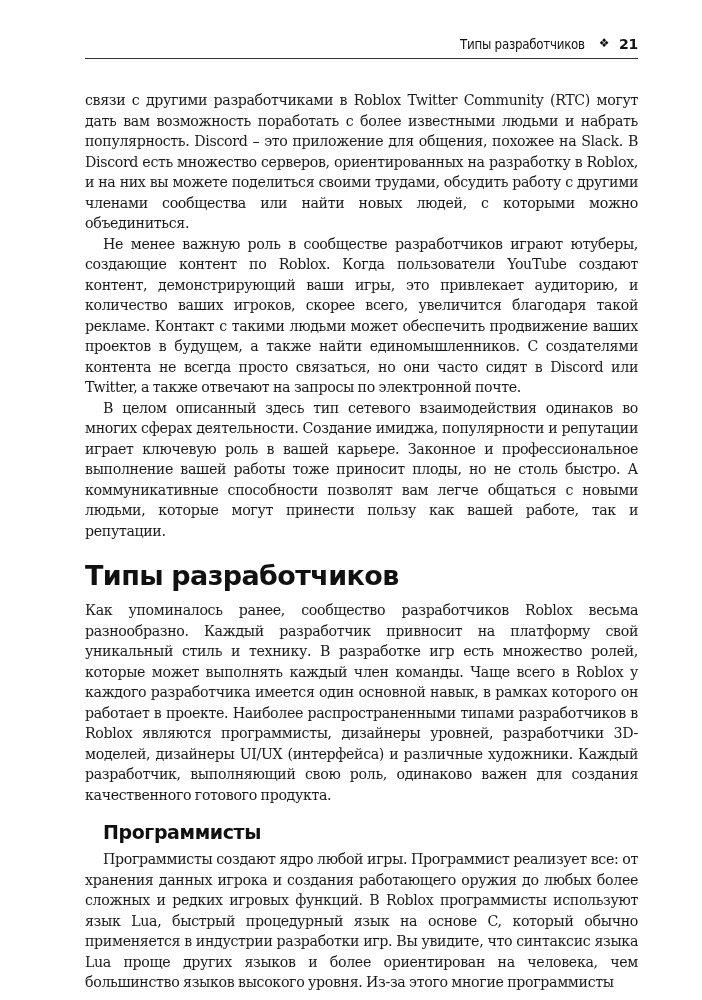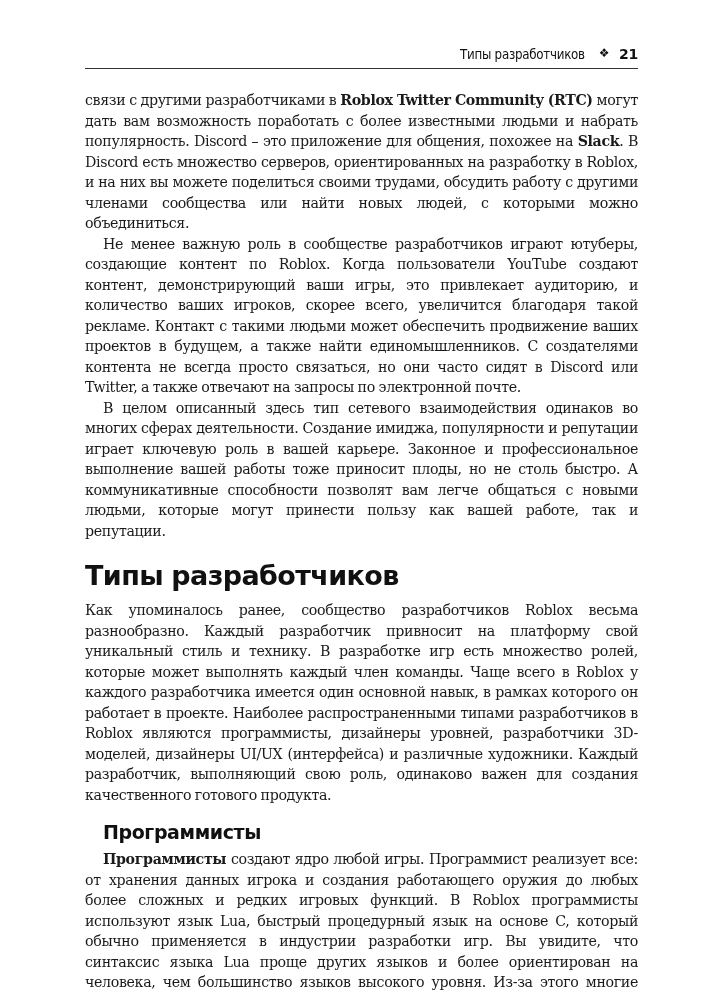--- a/index.html
+++ b/index.html
@@ -1,37 +1,37 @@
 <!DOCTYPE html>
 <html><head>
 <meta charset="utf-8">
 <style>
   html, body { margin: 0; padding: 0; background: #ffffff; }
   body { width: 702px; height: 1000px; position: relative; overflow: hidden; }
   .page { position: absolute; left: 85px; top: 0; width: 553px; color: #1a1a1a; }
   .running-head {
-    position: absolute; top: 46px; left: 0; width: 553px; height: 22px;
+    position: absolute; top: 36px; left: 0; width: 553px; height: 22px;
     border-bottom: 1.5px solid #333;
     font-family: "DejaVu Sans", sans-serif; font-size: 13.5px; color: #111;
     text-align: right; letter-spacing: -0.3px;
   }
   .running-head span { display: inline-block; vertical-align: top; }
   .rh-title { transform: scaleX(0.88); transform-origin: right center; }
   .rh-sep { margin: 0 10px 0 14px; font-size: 12px; }
   .rh-num { font-weight: bold; font-size: 14px; }
   .body { position: absolute; top: 90px; left: 0; width: 553px;
     font-family: "DejaVu Serif", serif; font-size: 14.2px; line-height: 20.5px;
     text-align: justify; letter-spacing: -0.35px; word-spacing: -0.5px; }
   .body p { margin: 0; hyphens: manual; }
   .indent { text-indent: 18px; }
   h2 { font-family: "DejaVu Sans", sans-serif; font-weight: bold; font-size: 27px;
     margin: 18px 0 7px 0; line-height: 34px; letter-spacing: -0.6px; color: #111; }
   h3 { font-family: "DejaVu Sans", sans-serif; font-weight: bold; font-size: 19px;
     margin: 14px 0 4px 18px; line-height: 26px; letter-spacing: -0.4px; color: #111; }
-  b { font-weight: bold; }
+  b { font-weight: normal; }
 </style>
 </head>
 <body>
 
 <div class="page">
   <div class="running-head">
     <span class="rh-title">Типы разработчиков</span><span class="rh-sep">❖</span><span class="rh-num">21</span>
   </div>
 
   <div class="body">

